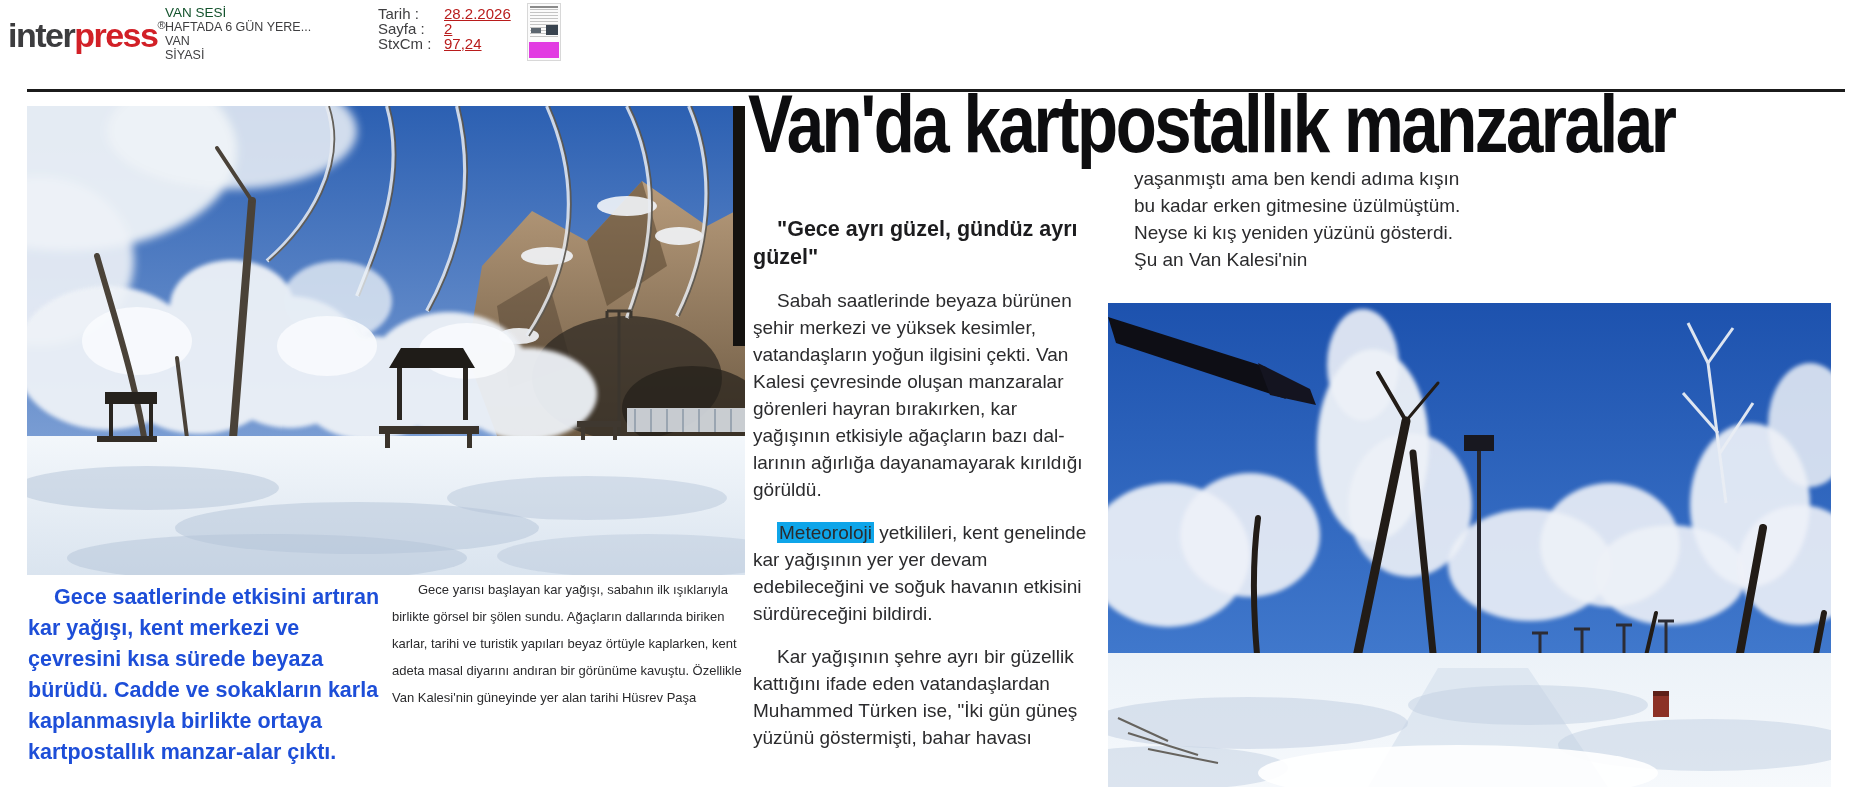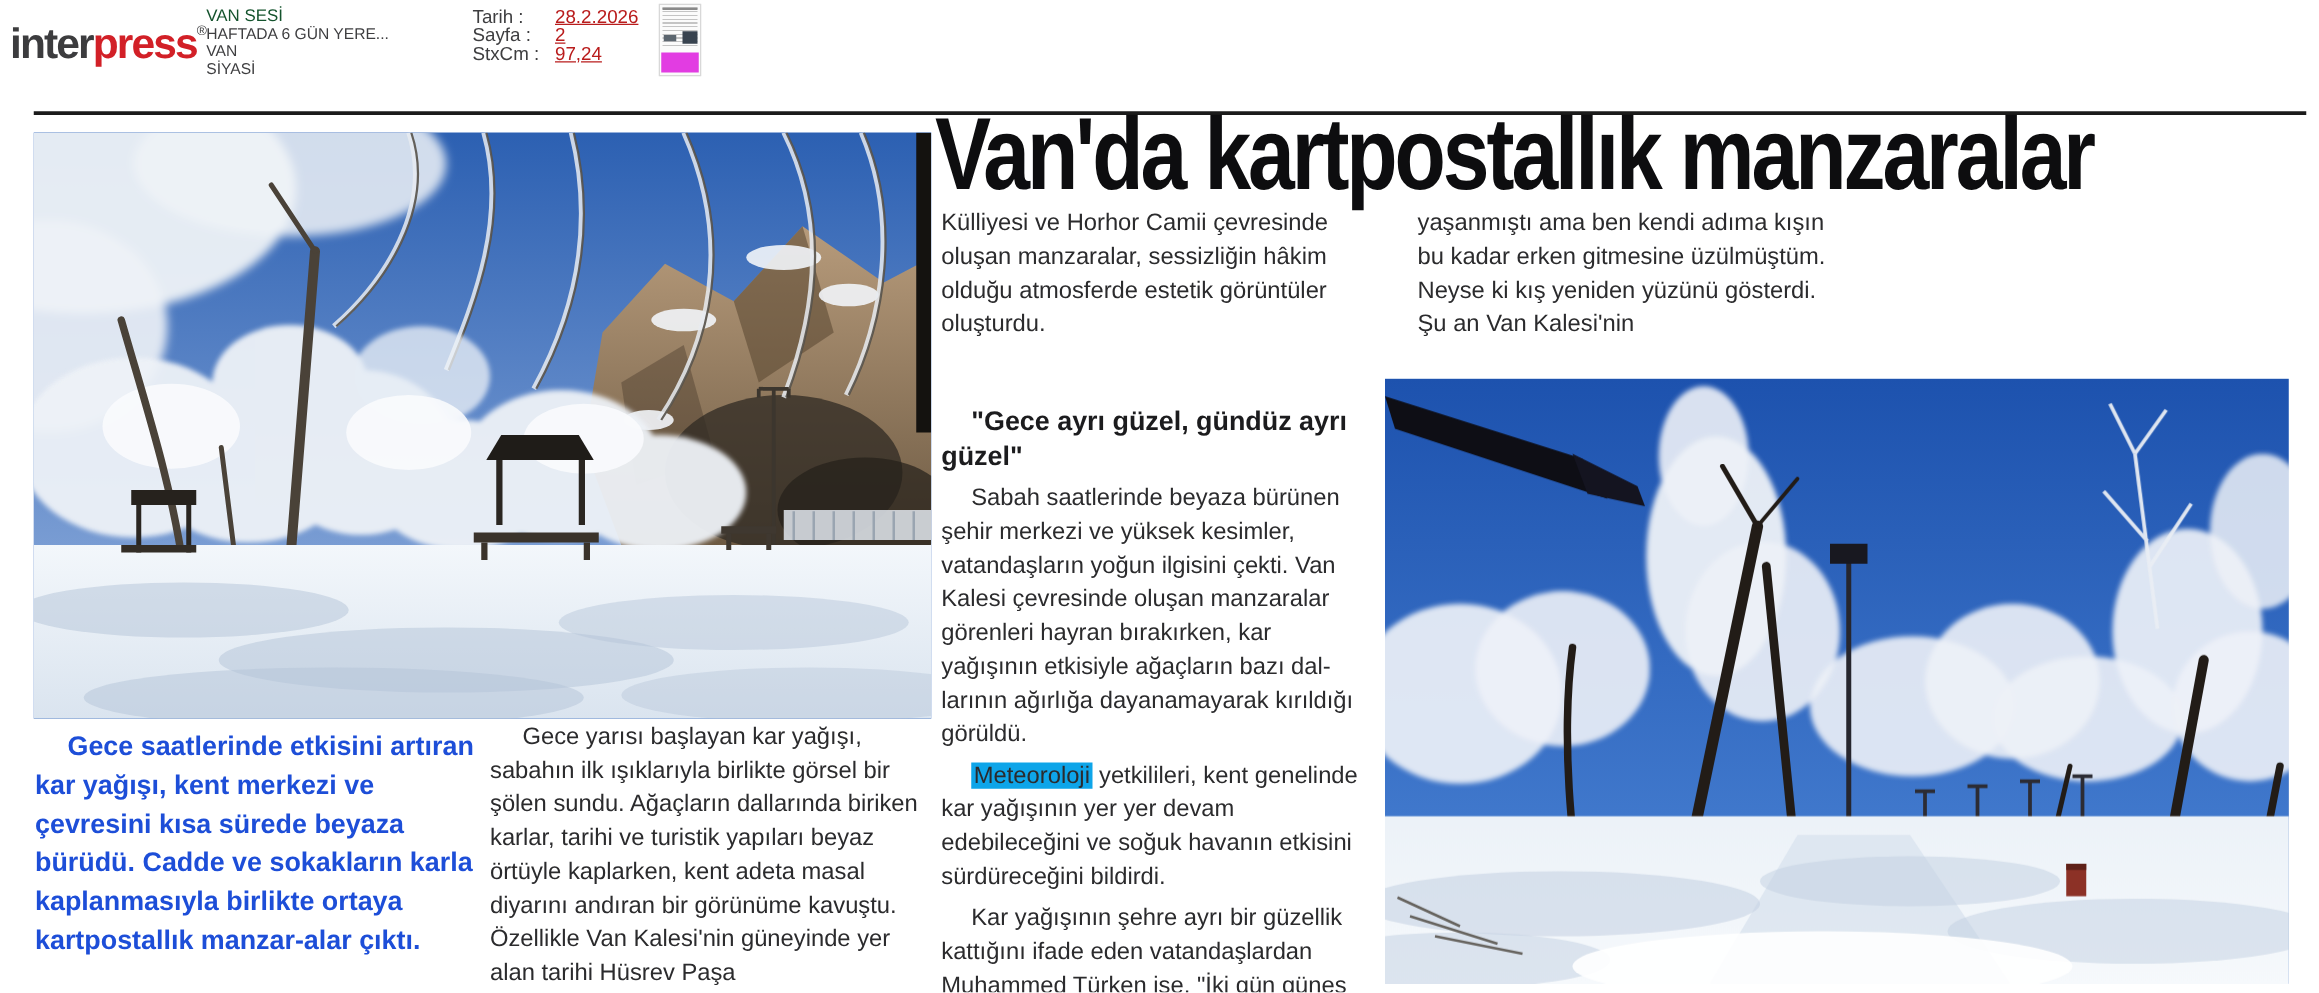--- a/index.html
+++ b/index.html
@@ -36,29 +36,29 @@
   .headline{position:absolute;left:748px;top:84px;width:1107px;height:80px;
             font-size:82px;line-height:80px;font-weight:800;letter-spacing:-3px;
             color:#0d0d0f;white-space:nowrap;transform:scaleX(0.82);transform-origin:0 50%;}
 
   
   .col{position:absolute;top:165px;font-size:19px;line-height:27px;color:#2b2b2d;}
   .colA{left:753px;width:345px;}
   .colB{left:1134px;width:338px;}
   .colC{left:1492px;width:362px;}
   .col p{margin:0;}
-  .col p.ind{text-indent:24px;margin-top:6px;}
+  .col p.ind{text-indent:24px;margin-top:16px;}
   .subhead{font-weight:700;font-size:21.5px;line-height:28px;color:#1c1c1e;
            text-indent:24px;margin-top:50px !important;}
   .hl{background:#0ea5e9;padding:0 2px;}
 
   
   .cap-bold{position:absolute;left:28px;top:582px;width:358px;font-size:21.5px;line-height:31px;
             font-weight:700;color:#1d4ed8;text-indent:26px;}
-  .cap-text{position:absolute;left:392px;top:576px;width:358px;font-size:19px;line-height:27px;
+  .cap-text{position:absolute;left:392px;top:576px;width:358px;font-size:13px;line-height:27px;
             color:#2b2b2d;text-indent:26px;}
 
   
   .photo{position:absolute;overflow:hidden;background:#4a79c4;}
   .photo-left{left:27px;top:106px;width:718px;height:469px;}
   .photo-right{left:1108px;top:303px;width:723px;height:484px;}
   .photo svg{display:block;width:100%;height:100%;}
 </style>
 </head>
 <body>
@@ -228,21 +228,20 @@
       <g>
         <rect x="550" y="315" width="44" height="6" fill="#3f3830"></rect>
         <rect x="554" y="321" width="4" height="13" fill="#3f3830"></rect>
         <rect x="586" y="321" width="4" height="13" fill="#3f3830"></rect>
       </g>
       <rect x="706" y="0" width="12" height="240" fill="#14120f"></rect>
     </svg>
   </div>
 
   <div class="col colA">
-    <p>Külliyesi ve Horhor Camii çevresinde oluşan manzaralar, sessizliğin hâkim olduğu atmosferde estetik görüntüler oluşturdu.</p>
     <p class="subhead">"Gece ayrı güzel, gündüz ayrı güzel"</p>
     <p class="ind">Sabah saatlerinde beyaza bürünen şehir merkezi ve yüksek kesimler, vatandaşların yoğun ilgisini çekti. Van Kalesi çevresinde oluşan manzaralar görenleri hayran bırakırken, kar yağışının etkisiyle ağaçların bazı dal-larının ağırlığa dayanamayarak kırıldığı görüldü.</p>
     <p class="ind"><span class="hl">Meteoroloji</span><span> yetkilileri, kent genelinde kar yağışının yer yer devam edebileceğini ve soğuk havanın etkisini sürdüreceğini bildirdi.</span></p>
     <p class="ind">Kar yağışının şehre ayrı bir güzellik kattığını ifade eden vatandaşlardan Muhammed Türken ise, "İki gün güneş yüzünü göstermişti, bahar havası</p>
   </div>
 
   <div class="col colB">
     <p>yaşanmıştı ama ben kendi adıma kışın bu kadar erken gitmesine üzülmüştüm. Neyse ki kış yeniden yüzünü gösterdi. Şu an Van Kalesi'nin</p>
   </div>
 

